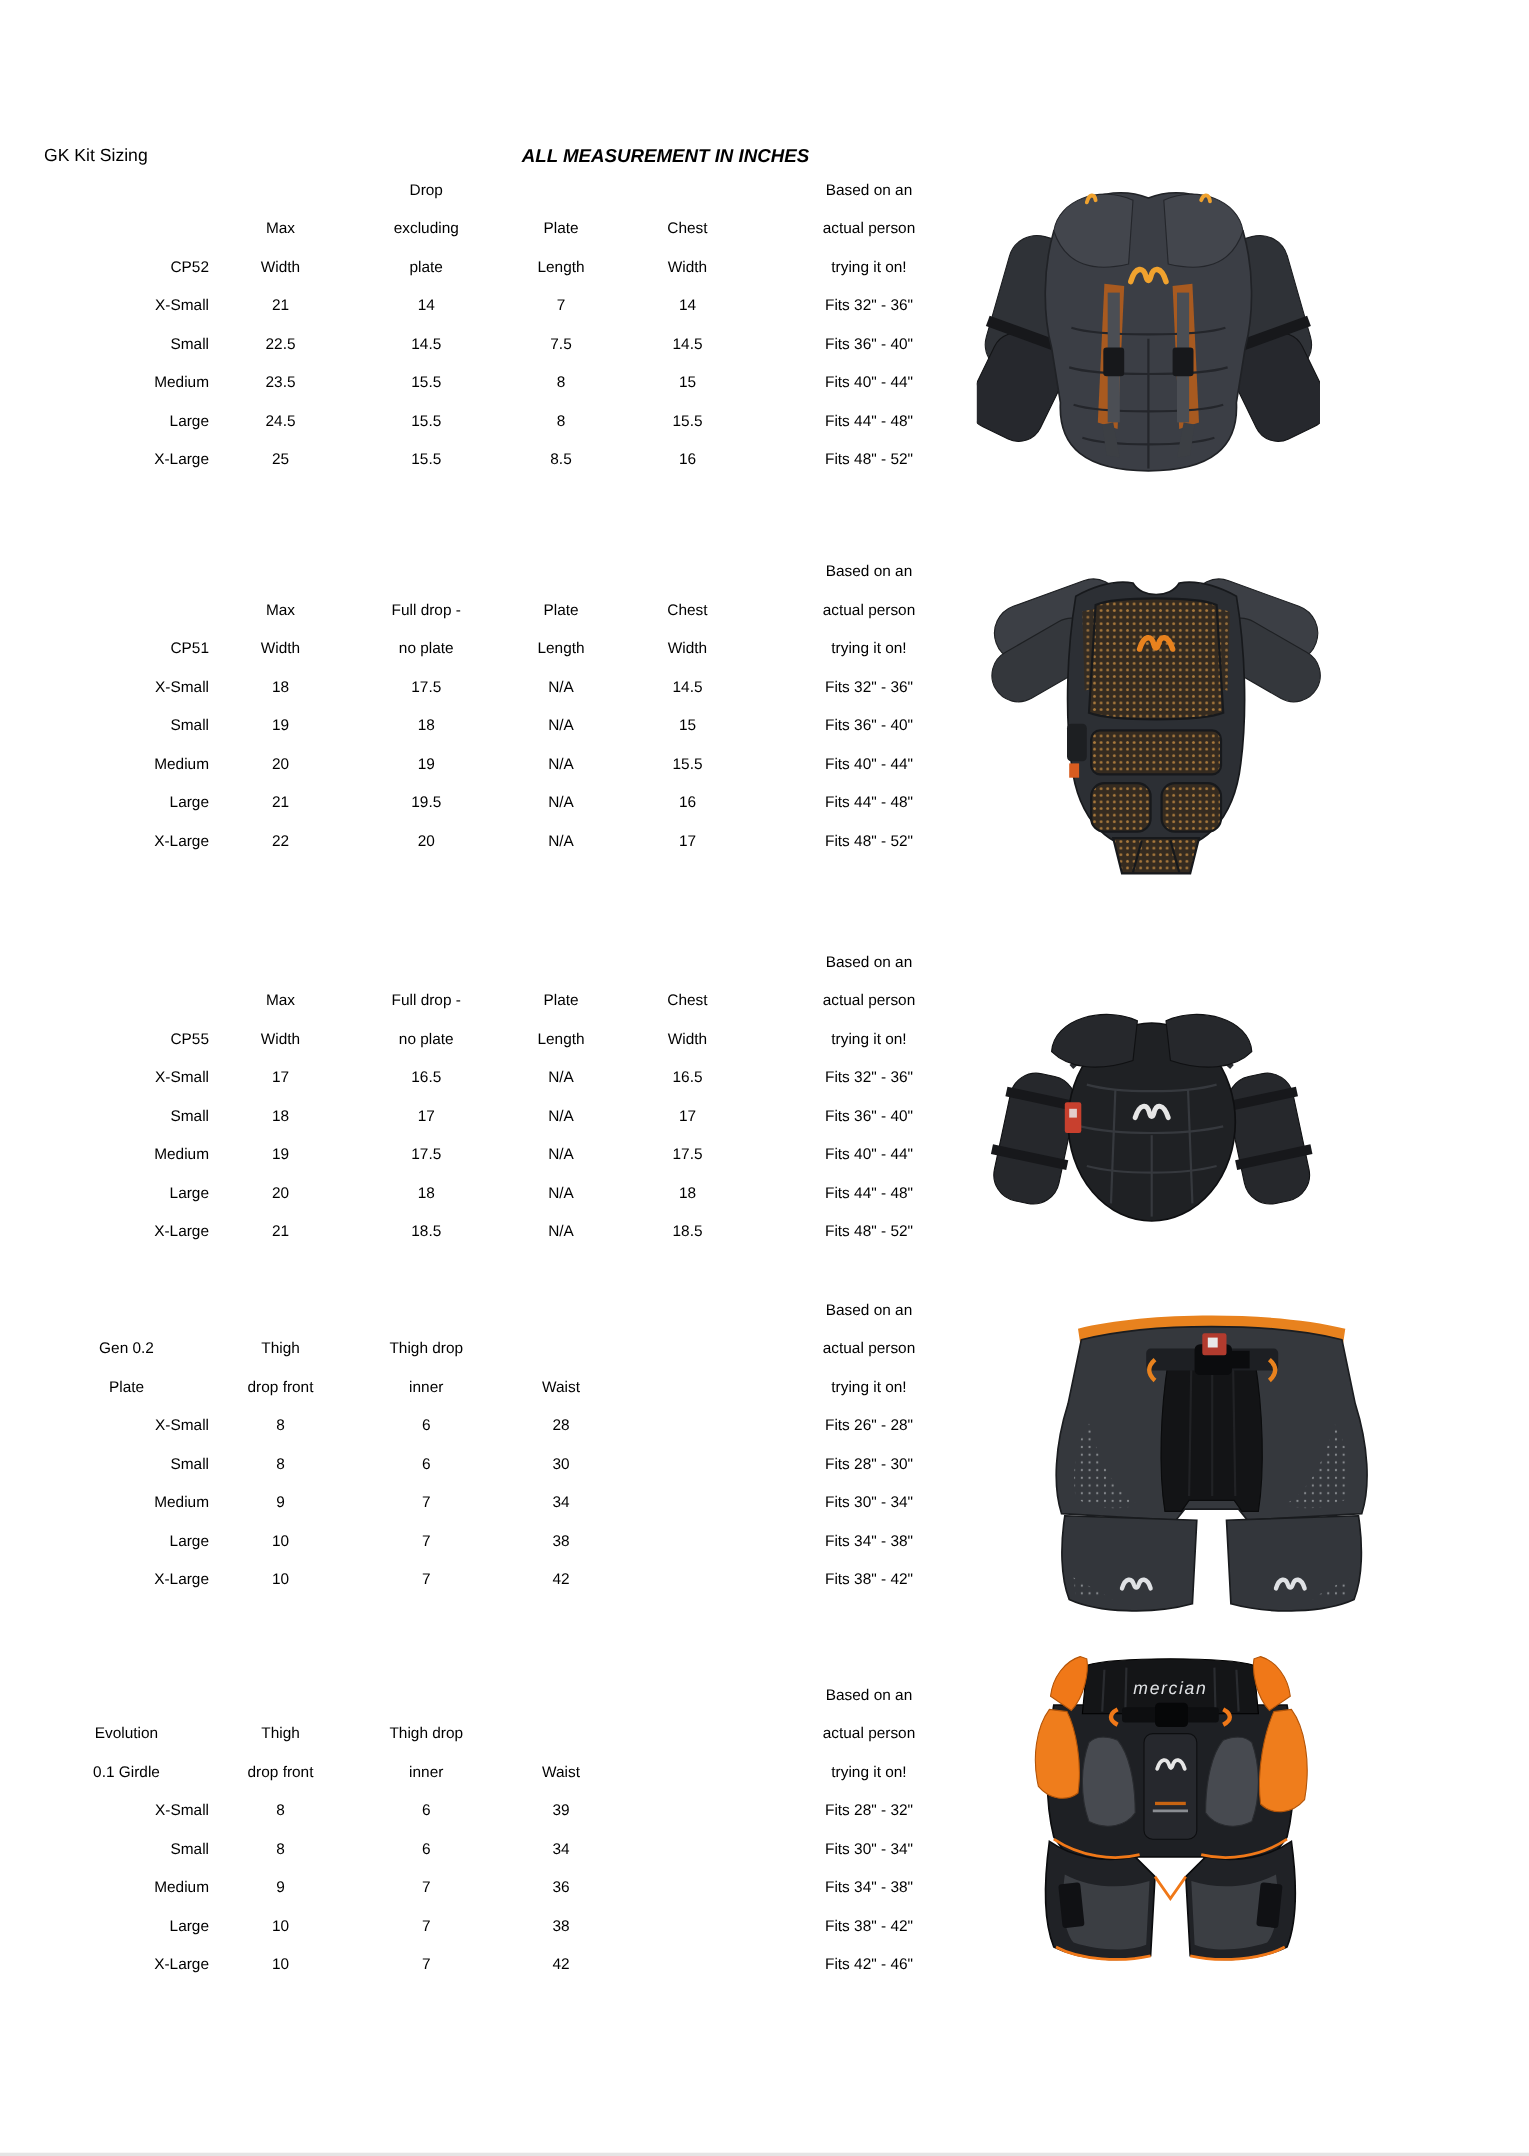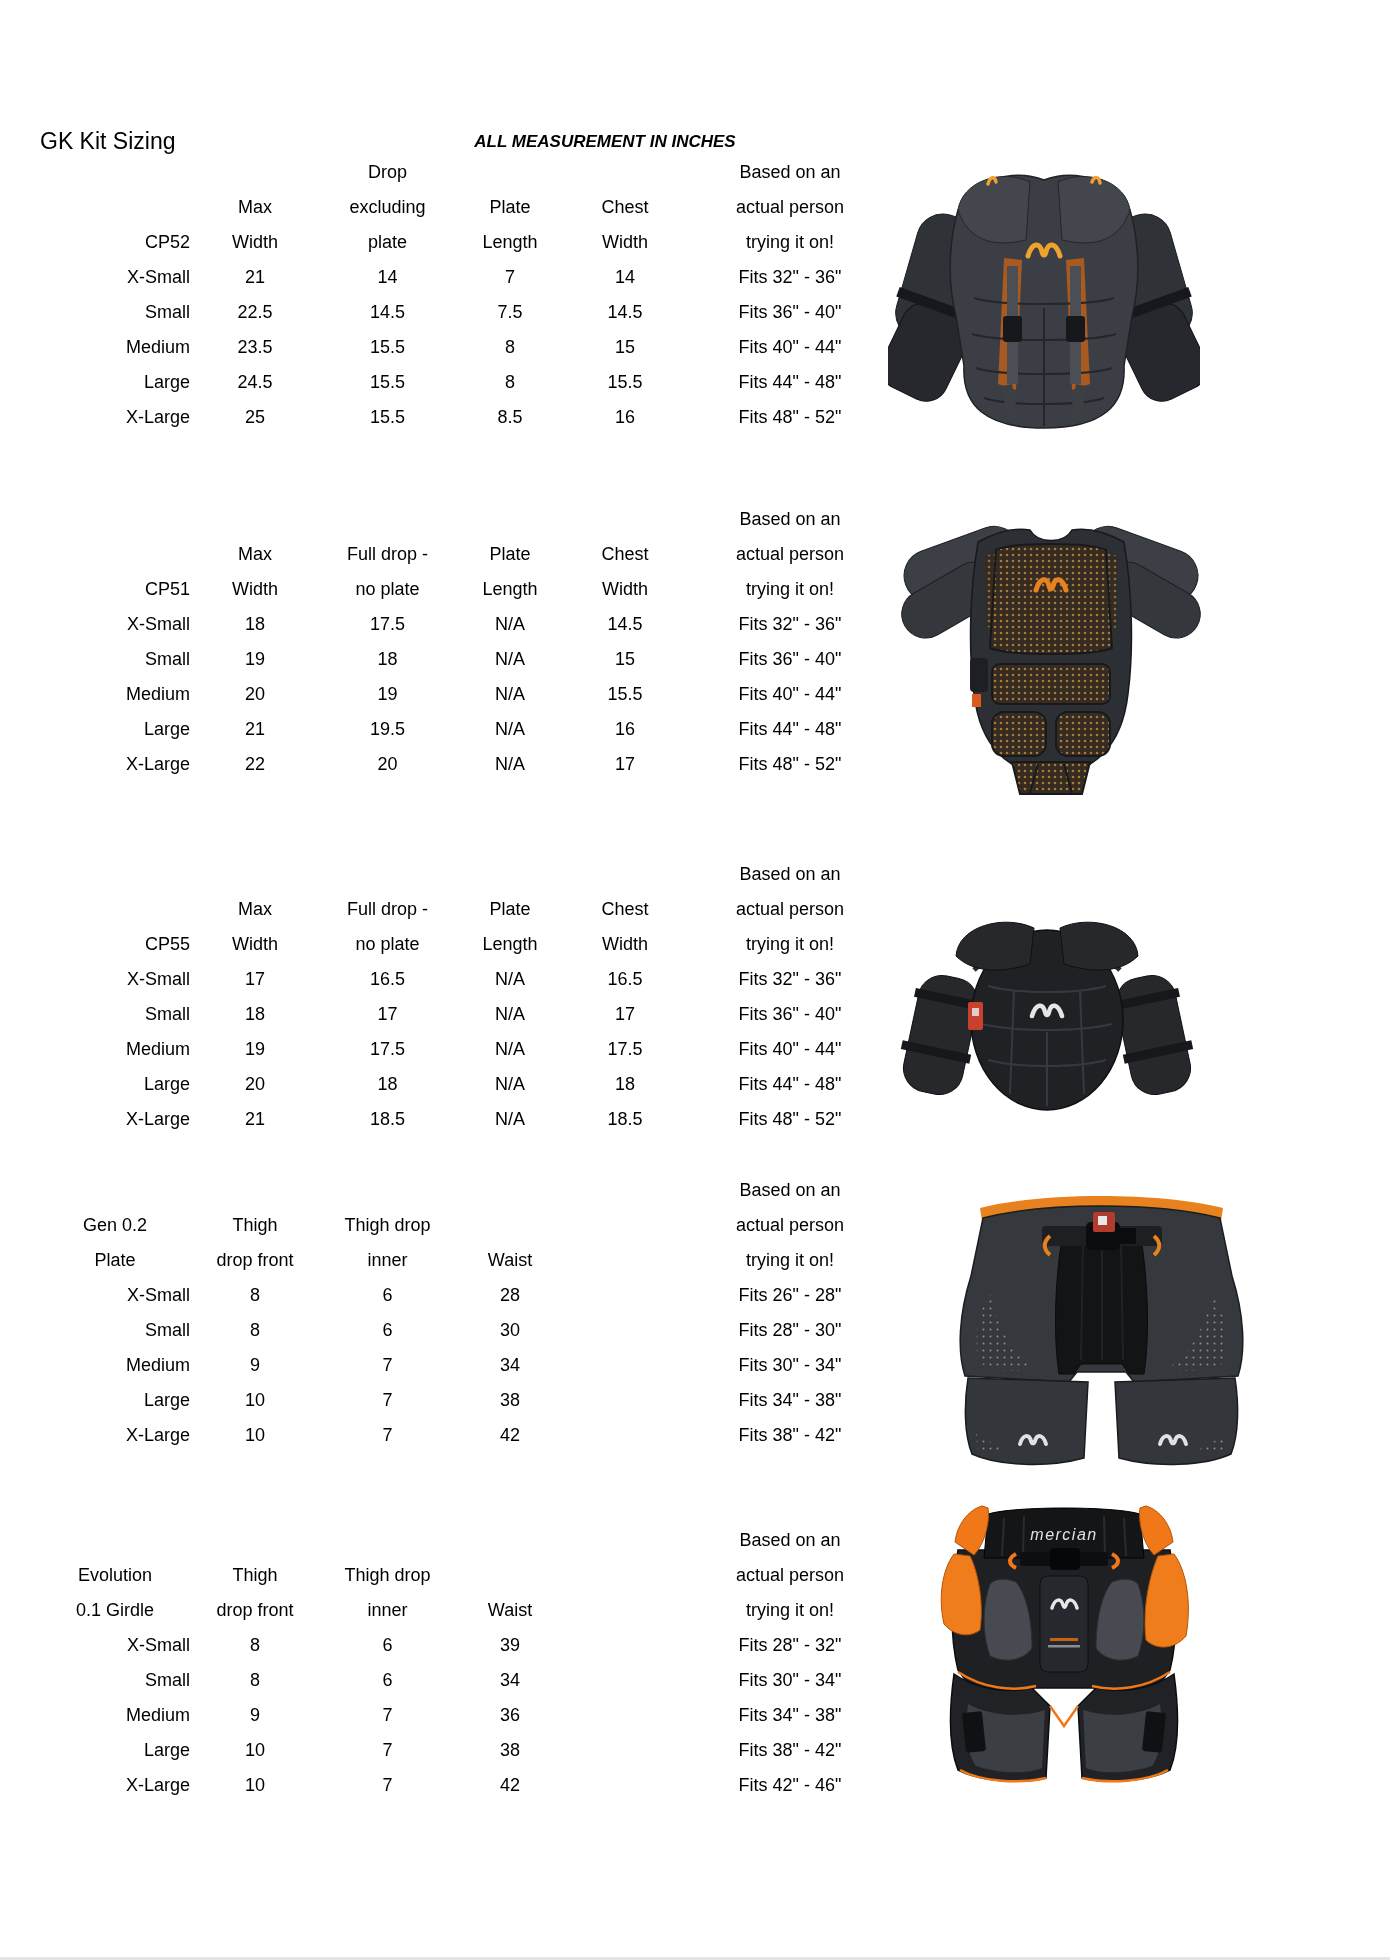--- a/index.html
+++ b/index.html
@@ -2,30 +2,30 @@
 <html><head>
 <meta charset="utf-8">
 <style>
   html,body{margin:0;padding:0;}
   body{
     width:1390px;height:1960px;position:relative;background:#ffffff;
     font-family:"Liberation Sans",sans-serif;color:#000;
     -webkit-font-smoothing:antialiased;
   }
   .heading{
-    position:absolute;left:40px;top:124px;font-size:23px;line-height:35px;white-space:nowrap;
+    position:absolute;left:40px;top:124px;font-size:16px;line-height:35px;white-space:nowrap;
   }
   .main-title{
     position:absolute;left:400px;top:124px;width:410px;text-align:center;
     font-size:17px;line-height:35px;font-weight:bold;font-style:italic;white-space:nowrap;
   }
   .sizing-table{
     position:absolute;left:40px;
     display:grid;grid-template-columns:150px 130px 135px 110px 120px 210px;
-    font-size:18px;line-height:35px;
+    font-size:14px;line-height:35px;
   }
   .cell{height:35px;white-space:nowrap;overflow:visible;}
   .c-center{text-align:center;}
   .c-left{text-align:right;}
   .t-cp52{top:155px;}
   .t-cp51{top:502px;}
   .t-cp55{top:857px;}
   .t-shorts{top:1173px;}
   .t-girdle{top:1523px;}
   .photo{position:absolute;}

